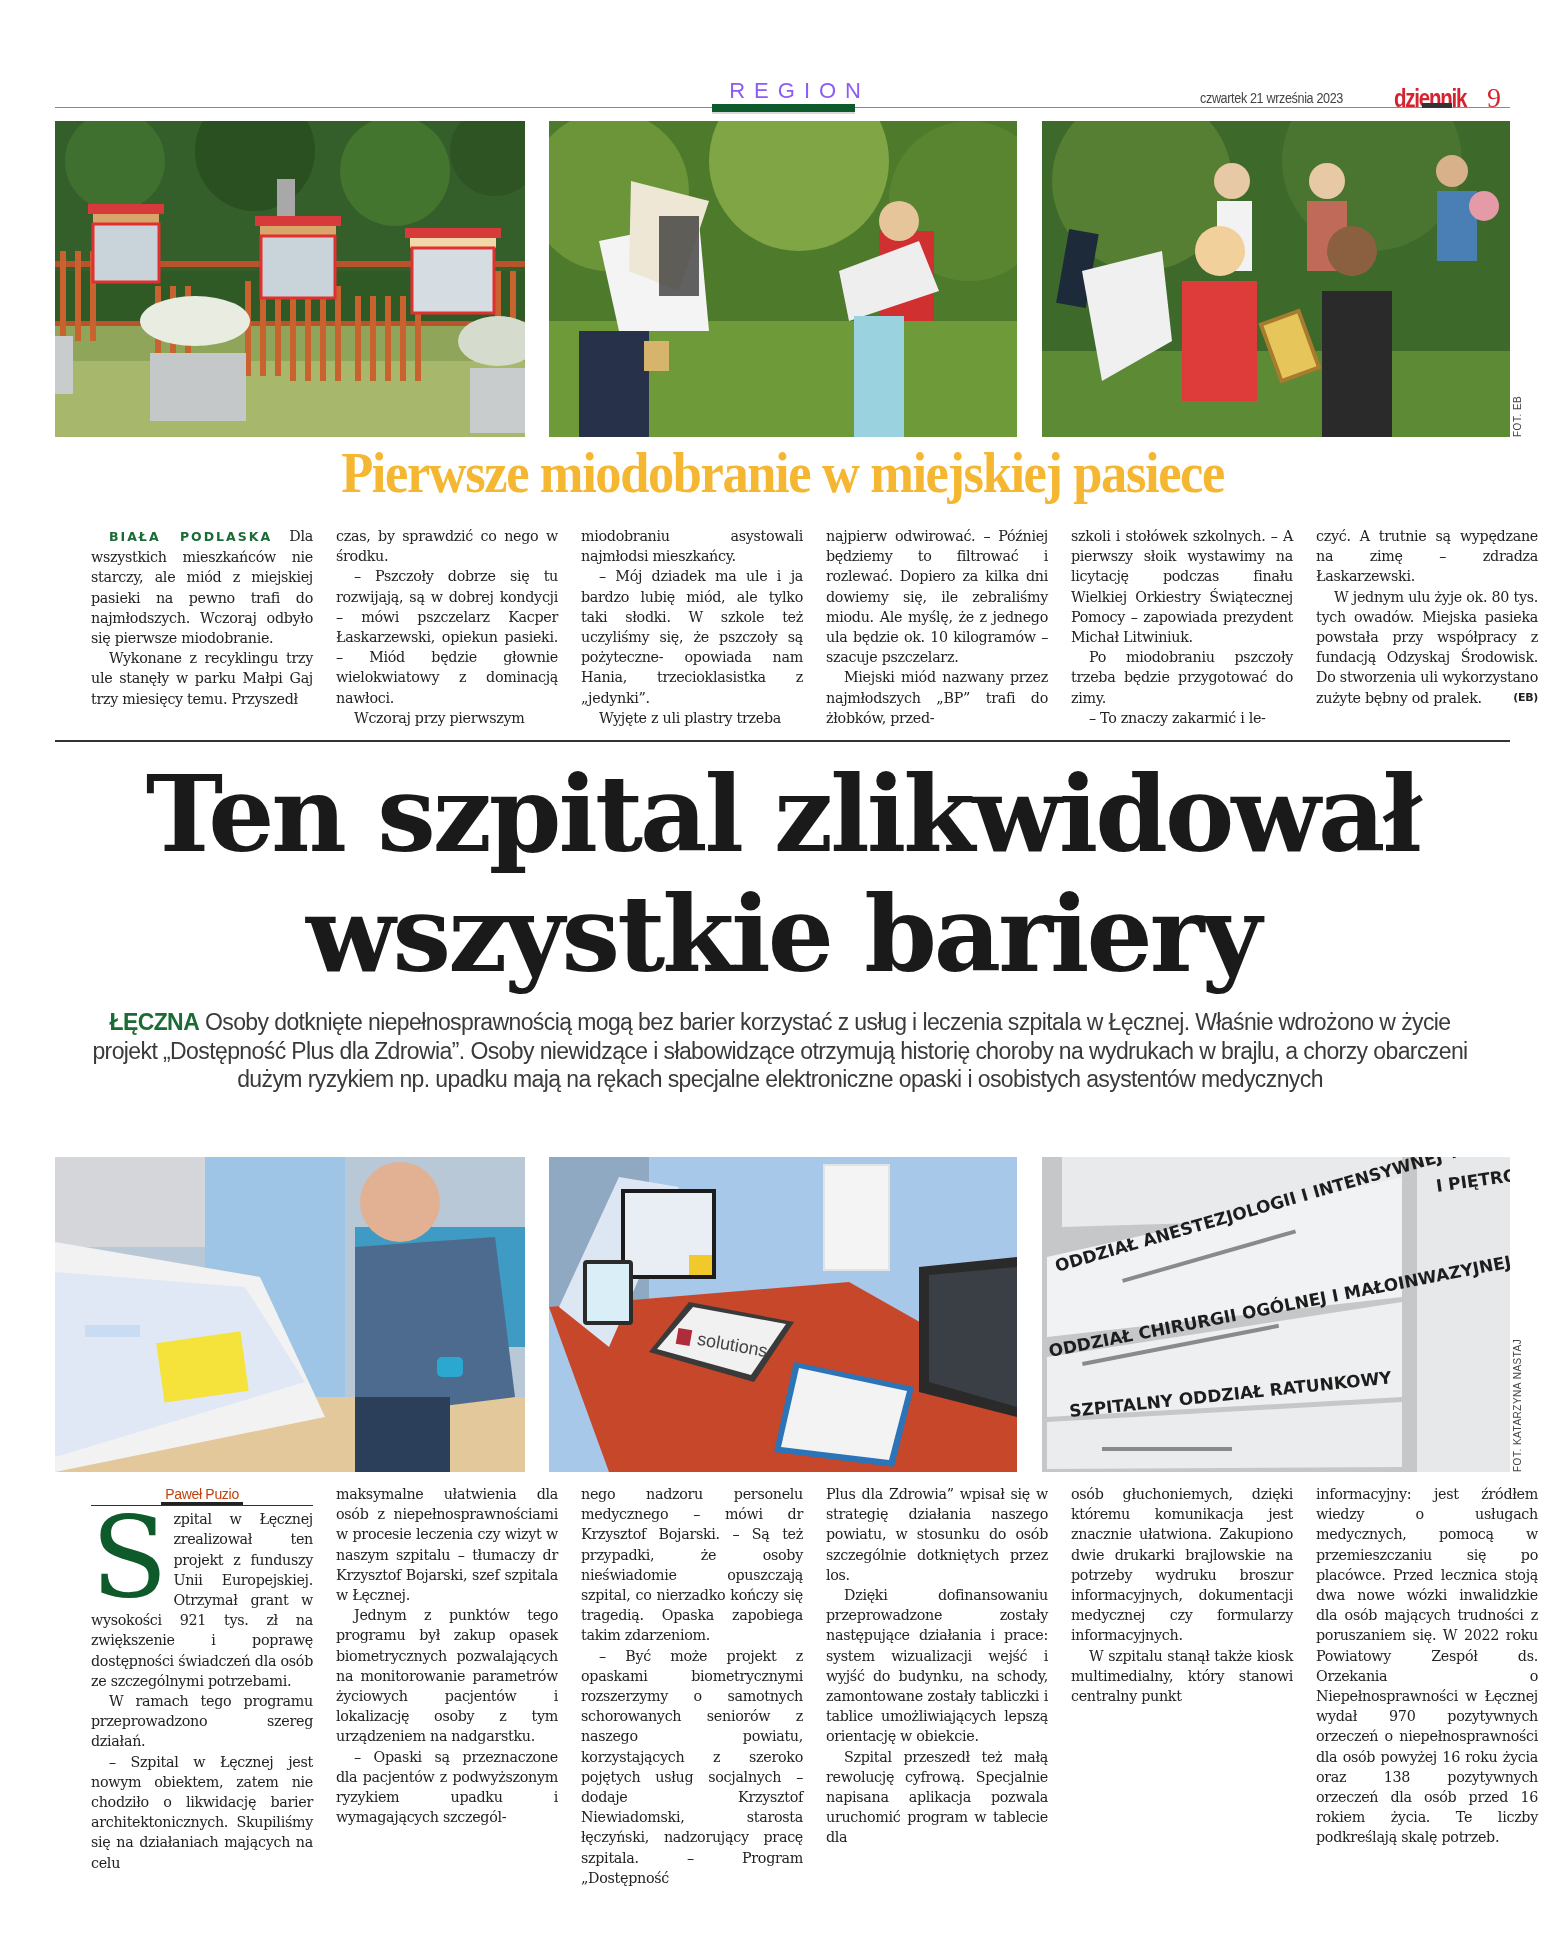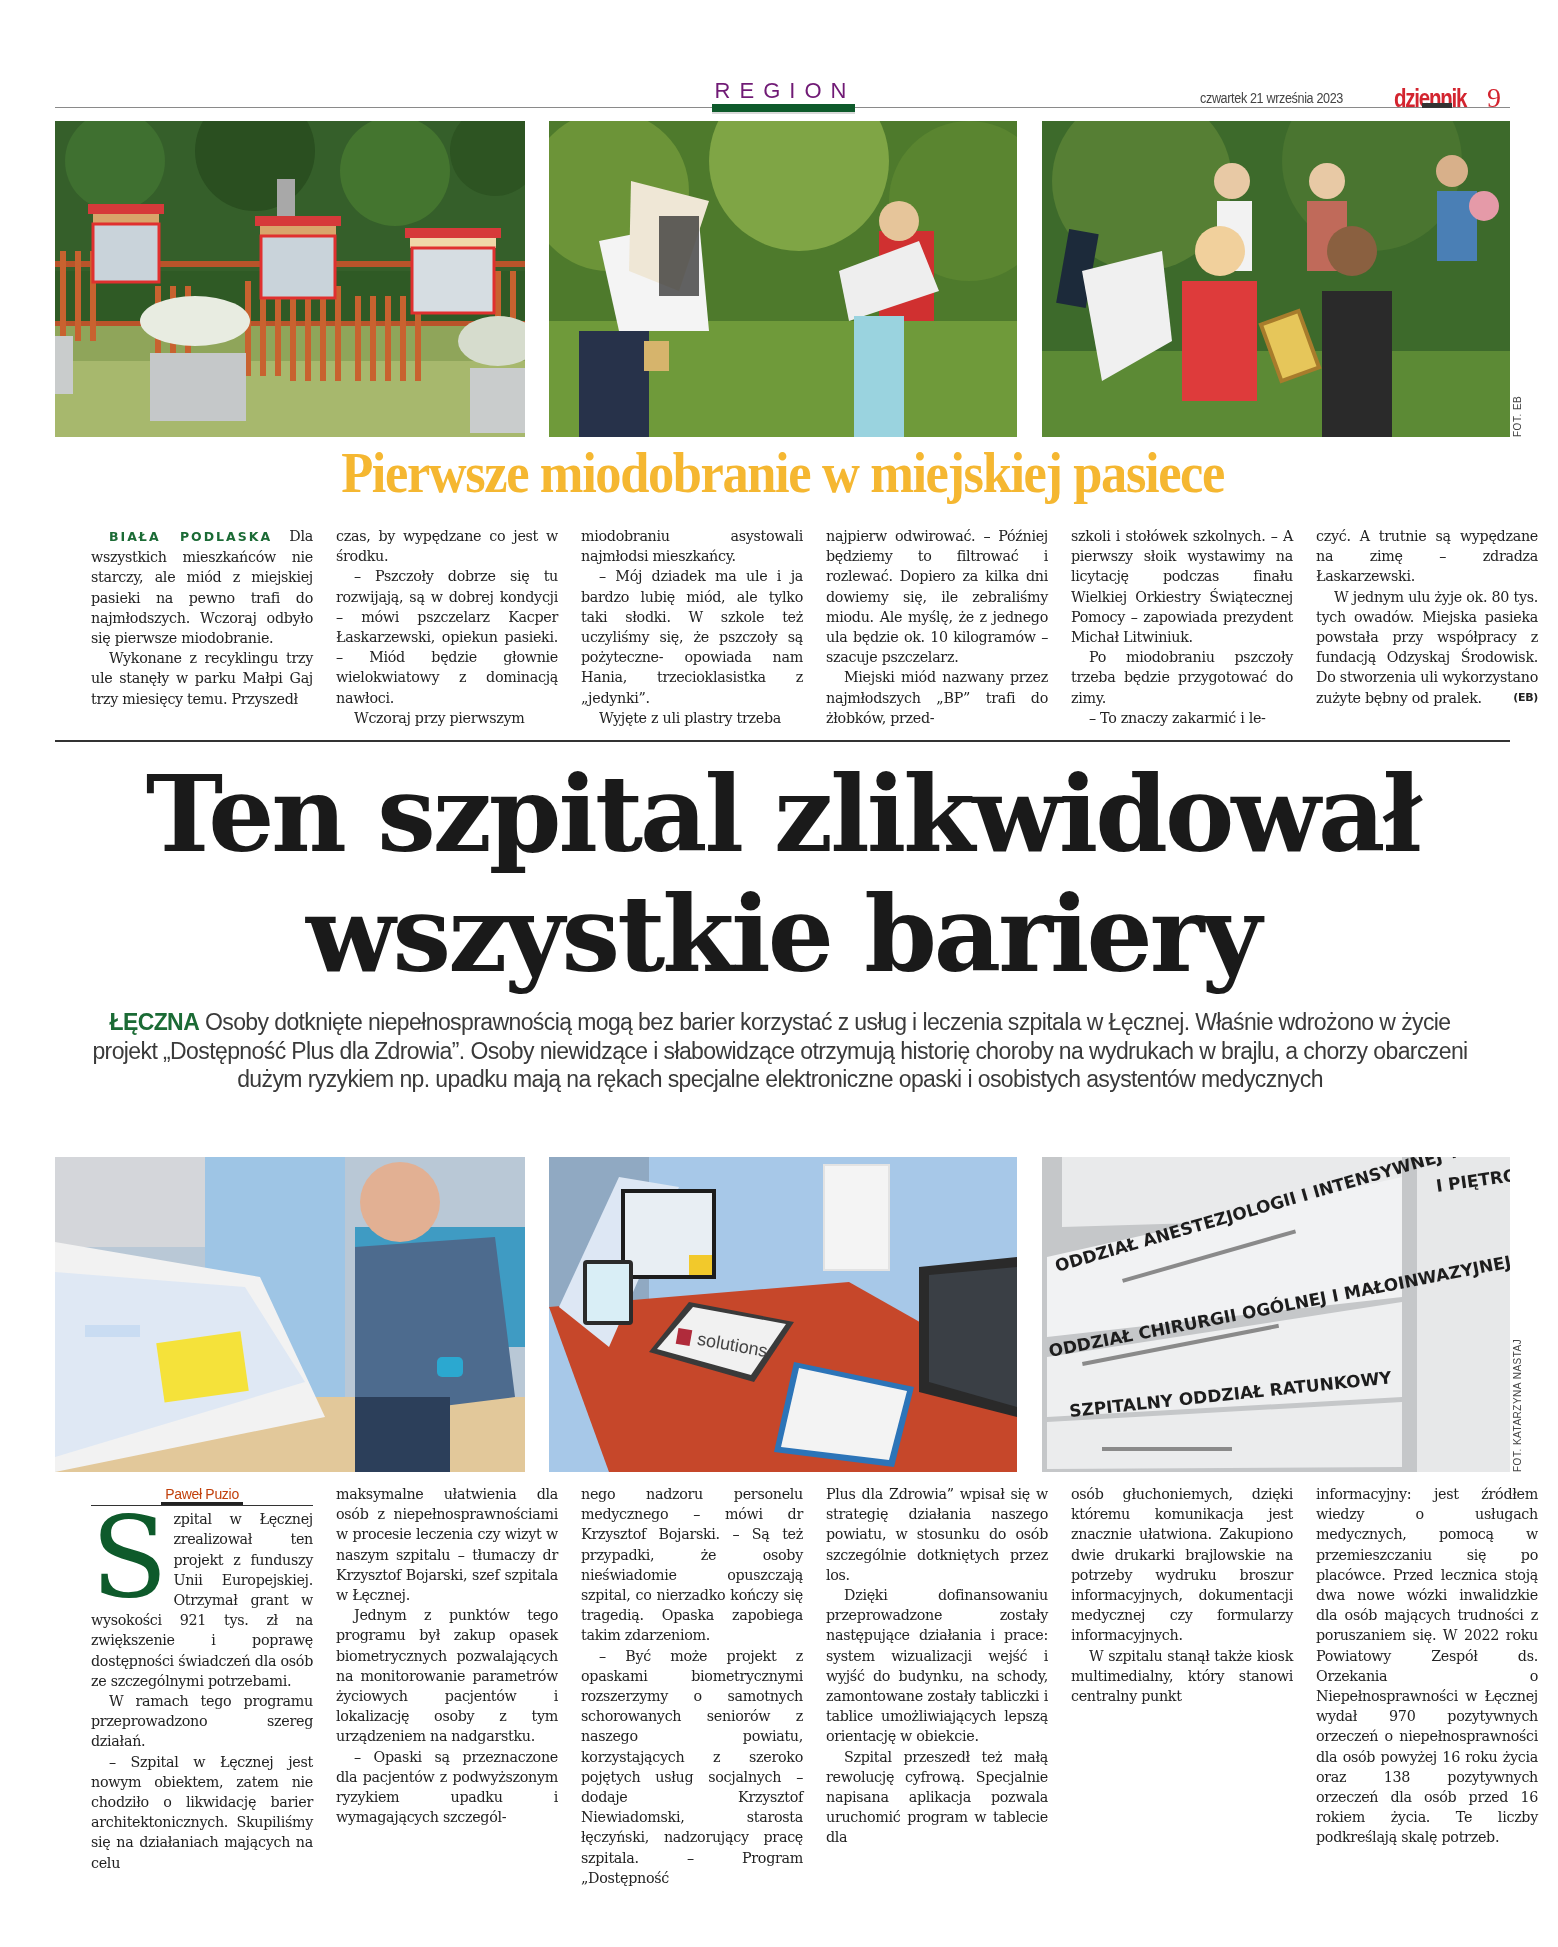--- a/index.html
+++ b/index.html
@@ -1,22 +1,22 @@
 <!DOCTYPE html>
 <html><head>
 <meta charset="utf-8">
 <style>
   * { box-sizing: border-box; margin: 0; padding: 0; }
   html, body { width: 1558px; height: 1947px; background: #ffffff; overflow: hidden; }
   body { position: relative; font-family: "DejaVu Serif", serif; color: #222; }
 
   
   .hdr-line { position: absolute; left: 55px; top: 107px; width: 1455px; height: 1px; background: #8a8a8a; }
-  .section-name { position: absolute; left: 700px; top: 78px; width: 170px; text-align: center;
-    font-family: "Liberation Sans", sans-serif; font-size: 22px; letter-spacing: 9px; color: #701a75; font-weight: 300; }
+  .section-name { position: absolute; left: 700px; top: 78px; width: 170px; text-align: right;
+    font-family: "Liberation Sans", sans-serif; font-size: 22px; letter-spacing: 9px; color: #8b5cf6; font-weight: 300; }
   .section-bar { position: absolute; left: 712px; top: 104px; width: 143px; height: 8px; background: #0e5a2b; }
   .section-bar-shadow { position: absolute; left: 712px; top: 112px; width: 143px; height: 2px; background: #d9d9d9; }
   .date { position: absolute; left: 1200px; top: 90px; font-family: "Liberation Sans", sans-serif; font-size: 14px; color: #444; letter-spacing: -0.4px; transform: scaleX(0.9); transform-origin: left; }
   .logo { position: absolute; left: 1394px; top: 84px; font-family: "Liberation Sans", sans-serif; font-weight: 700; font-size: 25px; color: #d3242f; letter-spacing: -1.5px; transform: scaleX(0.82); transform-origin: left; }
   .logo-sub { position: absolute; left: 1422px; top: 103px; width: 30px; height: 5px; background: #333; }
   .page-no { position: absolute; left: 1487px; top: 82px; font-family: "Liberation Serif", serif; font-size: 28px; color: #d3242f; }
 
   
   .photo { position: absolute; overflow: hidden; }
   .photo svg { width: 100%; height: 100%; display: block; }
@@ -170,21 +170,21 @@
 <div class="credit" style="left:1512px;top:437px;">FOT. EB</div>
 
 <div class="honey-title">Pierwsze miodobranie w miejskiej pasiece</div>
 
 <div class="cols" style="left:55px;top:526px;">
   <div class="col">
     <p class="noindent" style="text-indent:18px;"><span class="place">BIAŁA PODLASKA</span> <span>Dla wszystkich mieszkańców nie starczy, ale miód z miejskiej pasieki na pewno trafi do najmłodszych. Wczoraj odbyło się pierwsze miodobranie.</span></p>
     <p>Wykonane z recyklingu trzy ule stanęły w parku Małpi Gaj trzy miesięcy temu. Przyszedł</p>
   </div>
   <div class="col">
-    <p class="noindent">czas, by wypędzane co jest w środku.</p>
+    <p class="noindent">czas, by sprawdzić co nego w środku.</p>
     <p>– Pszczoły dobrze się tu rozwijają, są w dobrej kondycji – mówi pszczelarz Kacper Łaskarzewski, opiekun pasieki. – Miód będzie głownie wielokwiatowy z dominacją nawłoci.</p>
     <p>Wczoraj przy pierwszym</p>
   </div>
   <div class="col">
     <p class="noindent">miodobraniu asystowali najmłodsi mieszkańcy.</p>
     <p>– Mój dziadek ma ule i ja bardzo lubię miód, ale tylko taki słodki. W szkole też uczyliśmy się, że pszczoły są pożyteczne- opowiada nam Hania, trzecioklasistka z „jedynki”.</p>
     <p>Wyjęte z uli plastry trzeba</p>
   </div>
   <div class="col">
     <p class="noindent">najpierw odwirować. – Później będziemy to filtrować i rozlewać. Dopiero za kilka dni dowiemy się, ile zebraliśmy miodu. Ale myślę, że z jednego ula będzie ok. 10 kilogramów – szacuje pszczelarz.</p>

